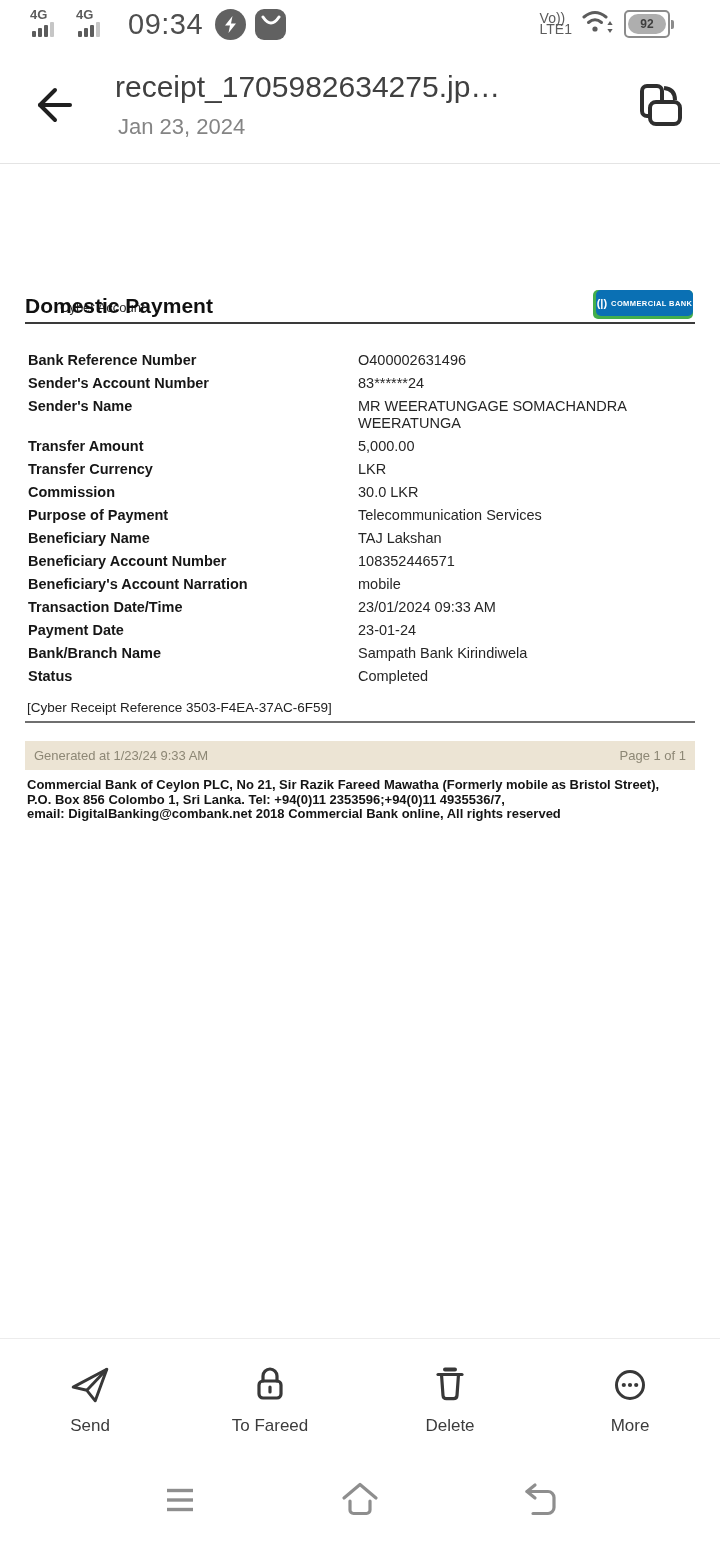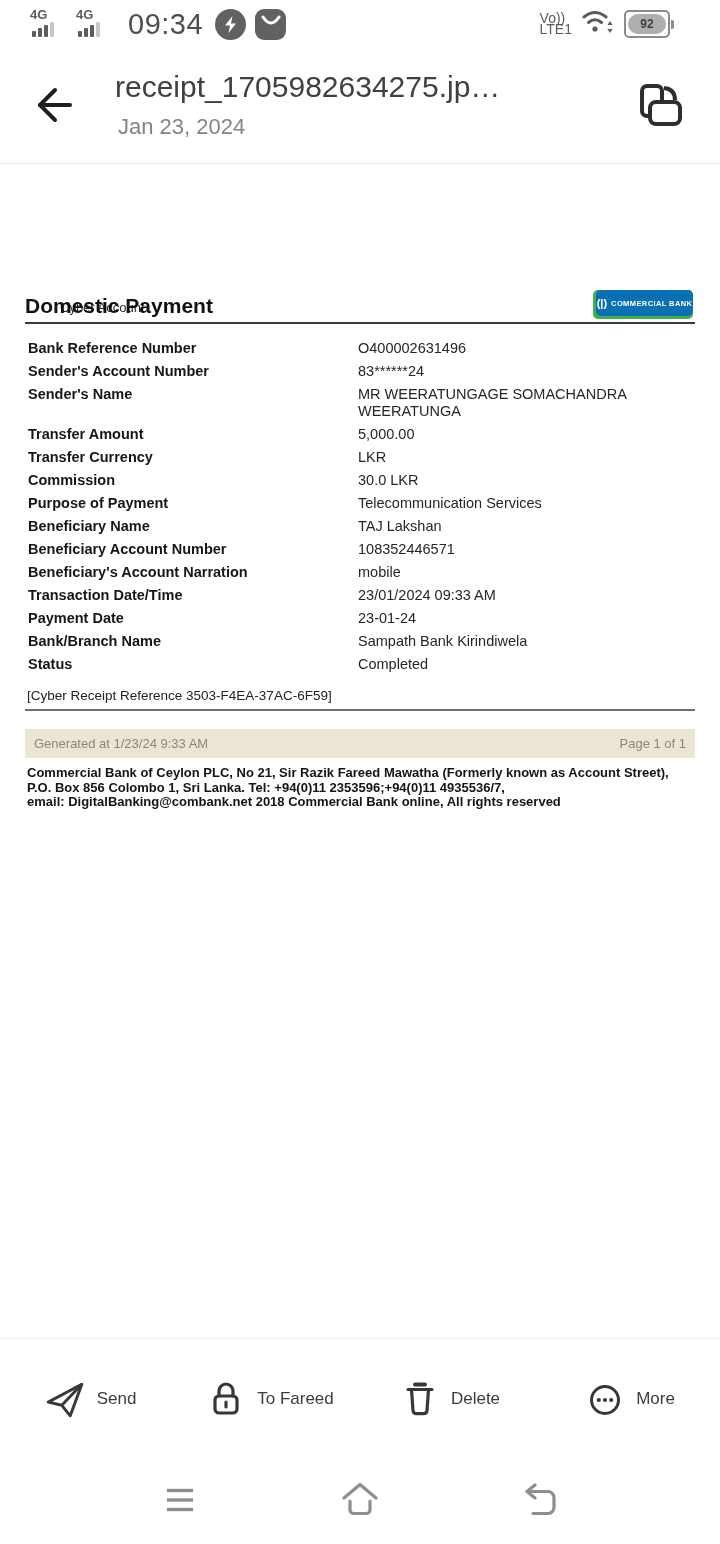--- a/index.html
+++ b/index.html
@@ -36,32 +36,32 @@
   
   .receipt{position:absolute;left:25px;width:670px;top:287px;color:#1f1f1f}
   .r-head{position:relative;height:35px;border-bottom:2px solid #3a3a3a}
   .r-type{position:absolute;left:35px;bottom:7px;font-size:13px;color:#2a2a2a}
   .r-title{position:absolute;left:0;right:0;bottom:4px;text-align:left;font-size:21px;font-weight:bold;color:#101010}
   .r-logo{position:absolute;right:2px;bottom:3px;width:100px;height:29px;background:#43ae4c;border-radius:5px}
   .r-logo-blue{position:absolute;left:3px;top:0;right:0;bottom:3px;background:#0a70b4;border-radius:5px;
     display:flex;align-items:center;justify-content:center;gap:4px;color:#fff}
   .r-logo-mark{font-size:11px;font-weight:bold;line-height:11px}
   .r-logo-text{font-size:7.5px;font-weight:bold;letter-spacing:.4px;white-space:nowrap}
-  .r-fields{margin-top:16px}
+  .r-fields{margin-top:28px}
   .fr{display:flex;margin-bottom:6px;line-height:17px;font-size:14.5px}
   .fl{flex:0 0 330px;font-weight:bold;padding-left:3px;color:#161616}
   .fv{max-width:300px;color:#262626}
   .r-ref{margin-top:15px;font-size:13.5px;color:#222;padding:0 0 6px 2px;border-bottom:2px solid #6f6f6f}
   .r-gen{height:29px;background:#ece4d4;display:flex;align-items:center;justify-content:space-between;
     padding:0 9px;font-size:13px;color:#8d8775;margin-top:18px}
   .r-footer{margin-top:8px;font-size:13px;font-weight:bold;line-height:14.5px;color:#141414;padding-left:2px}
   
   .action-bar{position:absolute;left:0;right:0;top:1338px;height:121px;border-top:1px solid #ececec;
     display:flex;background:#fff;box-sizing:border-box}
-  .ab-item{flex:1;display:flex;align-items:center;justify-content:center;gap:11px;cursor:pointer}
+  .ab-item{flex:1;display:flex;flex-direction:column;align-items:center;justify-content:center;gap:11px;cursor:pointer}
   .ab-icon{height:42px;display:flex;align-items:flex-end}
   .ab-label{font-size:17px;color:#3c3c3c}
   
   .nav-bar{position:absolute;left:0;right:0;top:1459px;height:85px;background:#fff}
   .nav-item{position:absolute;top:50%;transform:translate(-50%,-50%);cursor:pointer}
   .nav-menu{left:180px}.nav-home{left:360px}.nav-back{left:540px}
 </style>
 </head>
 <body>
 
@@ -211,21 +211,21 @@
         <div class="fl">Status</div>
         <div class="fv">Completed</div>
       </div>
     </div>
   <div class="r-ref">[Cyber Receipt Reference 3503-F4EA-37AC-6F59]</div>
   <div class="r-gen">
     <span>Generated at 1/23/24 9:33 AM</span>
     <span>Page 1 of 1</span>
   </div>
   <div class="r-footer">
-    <div>Commercial Bank of Ceylon PLC, No 21, Sir Razik Fareed Mawatha (Formerly known as Account Street),</div>
+    <div>Commercial Bank of Ceylon PLC, No 21, Sir Razik Fareed Mawatha (Formerly mobile as Bristol Street),</div>
     <div>P.O. Box 856 Colombo 1, Sri Lanka. Tel: +94(0)11 2353596;+94(0)11 4935536/7,</div>
     <div>email: DigitalBanking@combank.net 2018 Commercial Bank online, All rights reserved</div>
   </div>
 </div>
 
 <div class="action-bar">
   <div class="ab-item">
     <span class="ab-icon">
       <svg width="42" height="42" viewBox="0 0 40 40">
         <path d="M4 23 L36 6 L25 36 L17 26 Z" fill="none" stroke="#383838" stroke-width="2.8" stroke-linejoin="round"></path>

